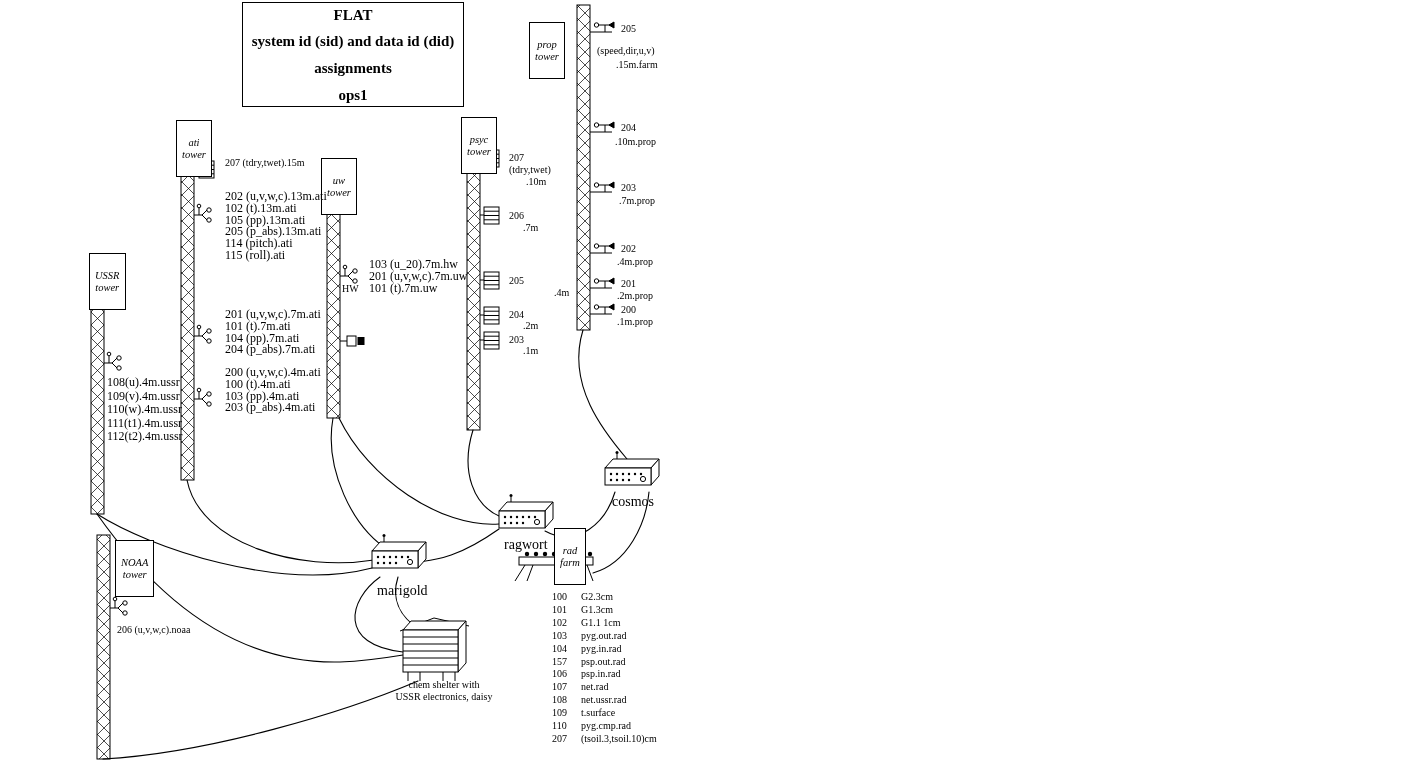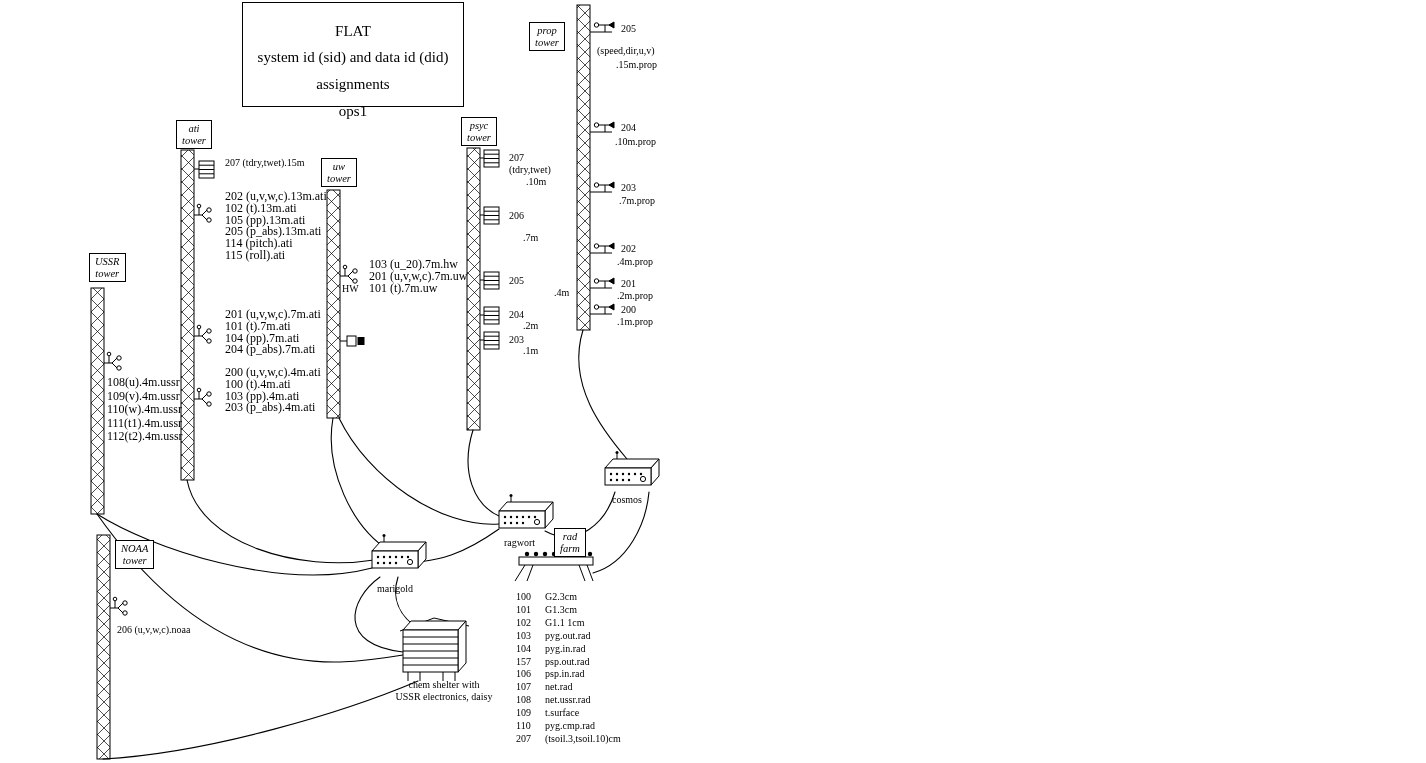--- a/index.html
+++ b/index.html
@@ -4,26 +4,26 @@
 <style>
   *{margin:0;padding:0;box-sizing:border-box}
   html,body{background:#fff}
   body{width:1426px;height:763px;font-family:"Liberation Serif",serif;color:#000}
   #canvas{position:relative;width:1426px;height:763px;background:#fff;overflow:hidden}
   .abs{position:absolute}
   svg{position:absolute;left:0;top:0}
   .lbl{font-size:10px;line-height:12px;white-space:pre}
   .group div{font-size:12px;line-height:11.8px;white-space:pre}
   .ussr div{line-height:13.6px}
-  .lblbox{border:1px solid #000;font-style:italic;font-size:10.5px;text-align:center;padding:2px 5px;background:#fff}
+  .lblbox{border:1px solid #000;font-style:italic;font-size:10.5px;text-align:center;padding:16px 5px;background:#fff}
   .lblbox div{line-height:11.5px;white-space:nowrap}
-  .titlebox{border:1px solid #000;width:222px;height:105px;text-align:center;font-weight:normal;padding-top:20px;background:#fff}
+  .titlebox{border:1px solid #000;width:222px;height:105px;text-align:center;font-weight:bold;padding-top:4px;background:#fff}
   .t1{font-size:15px;margin-bottom:9px}
   .t2{font-size:15px;margin-bottom:10px}
-  .station-label{font-size:10px;white-space:nowrap}
+  .station-label{font-size:14px;white-space:nowrap}
   .rad-rows div{font-size:10px;line-height:12.9px;white-space:pre}
   .rad-rows span.id{display:inline-block;width:21px;margin-right:8px}
   .caption{font-size:10px;text-align:center;width:132px}
   .caption div{line-height:11.5px;white-space:nowrap}
 </style>
 </head>
 <body>
 
 <div id="canvas">
 
@@ -197,21 +197,21 @@
       <div>NOAA</div>
       <div>tower</div>
     </div>
   <div class="lblbox abs" style="left:554px;top:528px">
       <div>rad</div>
       <div>farm</div>
     </div>
 
   <div class="lbl abs" style="left:621px;top:23px">205</div>
   <div class="lbl abs" style="left:597px;top:45px">(speed,dir,u,v)</div>
-  <div class="lbl abs" style="left:616px;top:59px">.15m.prop</div>
+  <div class="lbl abs" style="left:616px;top:59px">.15m.farm</div>
   <div class="lbl abs" style="left:621px;top:122px">204</div>
   <div class="lbl abs" style="left:615px;top:136px">.10m.prop</div>
   <div class="lbl abs" style="left:621px;top:182px">203</div>
   <div class="lbl abs" style="left:619px;top:195px">.7m.prop</div>
   <div class="lbl abs" style="left:621px;top:243px">202</div>
   <div class="lbl abs" style="left:617px;top:256px">.4m.prop</div>
   <div class="lbl abs" style="left:621px;top:278px">201</div>
   <div class="lbl abs" style="left:617px;top:290px">.2m.prop</div>
   <div class="lbl abs" style="left:621px;top:304px">200</div>
   <div class="lbl abs" style="left:617px;top:316px">.1m.prop</div>
@@ -242,21 +242,21 @@
       <div>103 (u_20).7m.hw</div>
       <div>201 (u,v,w,c).7m.uw</div>
       <div>101 (t).7m.uw</div>
     </div>
   <div class="lbl abs" style="left:342px;top:283px">HW</div>
 
   <div class="lbl abs" style="left:509px;top:152px">207</div>
   <div class="lbl abs" style="left:509px;top:164px">(tdry,twet)</div>
   <div class="lbl abs" style="left:526px;top:176px">.10m</div>
   <div class="lbl abs" style="left:509px;top:210px">206</div>
-  <div class="lbl abs" style="left:523px;top:232px">.7m</div>
+  <div class="lbl abs" style="left:523px;top:222px">.7m</div>
   <div class="lbl abs" style="left:509px;top:275px">205</div>
   <div class="lbl abs" style="left:554px;top:287px">.4m</div>
   <div class="lbl abs" style="left:509px;top:309px">204</div>
   <div class="lbl abs" style="left:523px;top:320px">.2m</div>
   <div class="lbl abs" style="left:509px;top:334px">203</div>
   <div class="lbl abs" style="left:523px;top:345px">.1m</div>
 
   <div class="group ussr abs" style="left:107px;top:376px">
       <div>108(u).4m.ussr</div>
       <div>109(v).4m.ussr</div>
@@ -264,21 +264,21 @@
       <div>111(t1).4m.ussr</div>
       <div>112(t2).4m.ussr</div>
     </div>
 
   <div class="lbl abs" style="left:117px;top:624px">206 (u,v,w,c).noaa</div>
 
   <div class="station-label abs" style="left:377px;top:583px">marigold</div>
   <div class="station-label abs" style="left:504px;top:537px">ragwort</div>
   <div class="station-label abs" style="left:612px;top:494px">cosmos</div>
 
-  <div class="rad-rows abs" style="left:516px;top:591px">
+  <div class="rad-rows abs" style="left:552px;top:591px">
       <div><span class="id">100</span><span class="name">G2.3cm</span></div>
       <div><span class="id">101</span><span class="name">G1.3cm</span></div>
       <div><span class="id">102</span><span class="name">G1.1 1cm</span></div>
       <div><span class="id">103</span><span class="name">pyg.out.rad</span></div>
       <div><span class="id">104</span><span class="name">pyg.in.rad</span></div>
       <div><span class="id">157</span><span class="name">psp.out.rad</span></div>
       <div><span class="id">106</span><span class="name">psp.in.rad</span></div>
       <div><span class="id">107</span><span class="name">net.rad</span></div>
       <div><span class="id">108</span><span class="name">net.ussr.rad</span></div>
       <div><span class="id">109</span><span class="name">t.surface</span></div>

